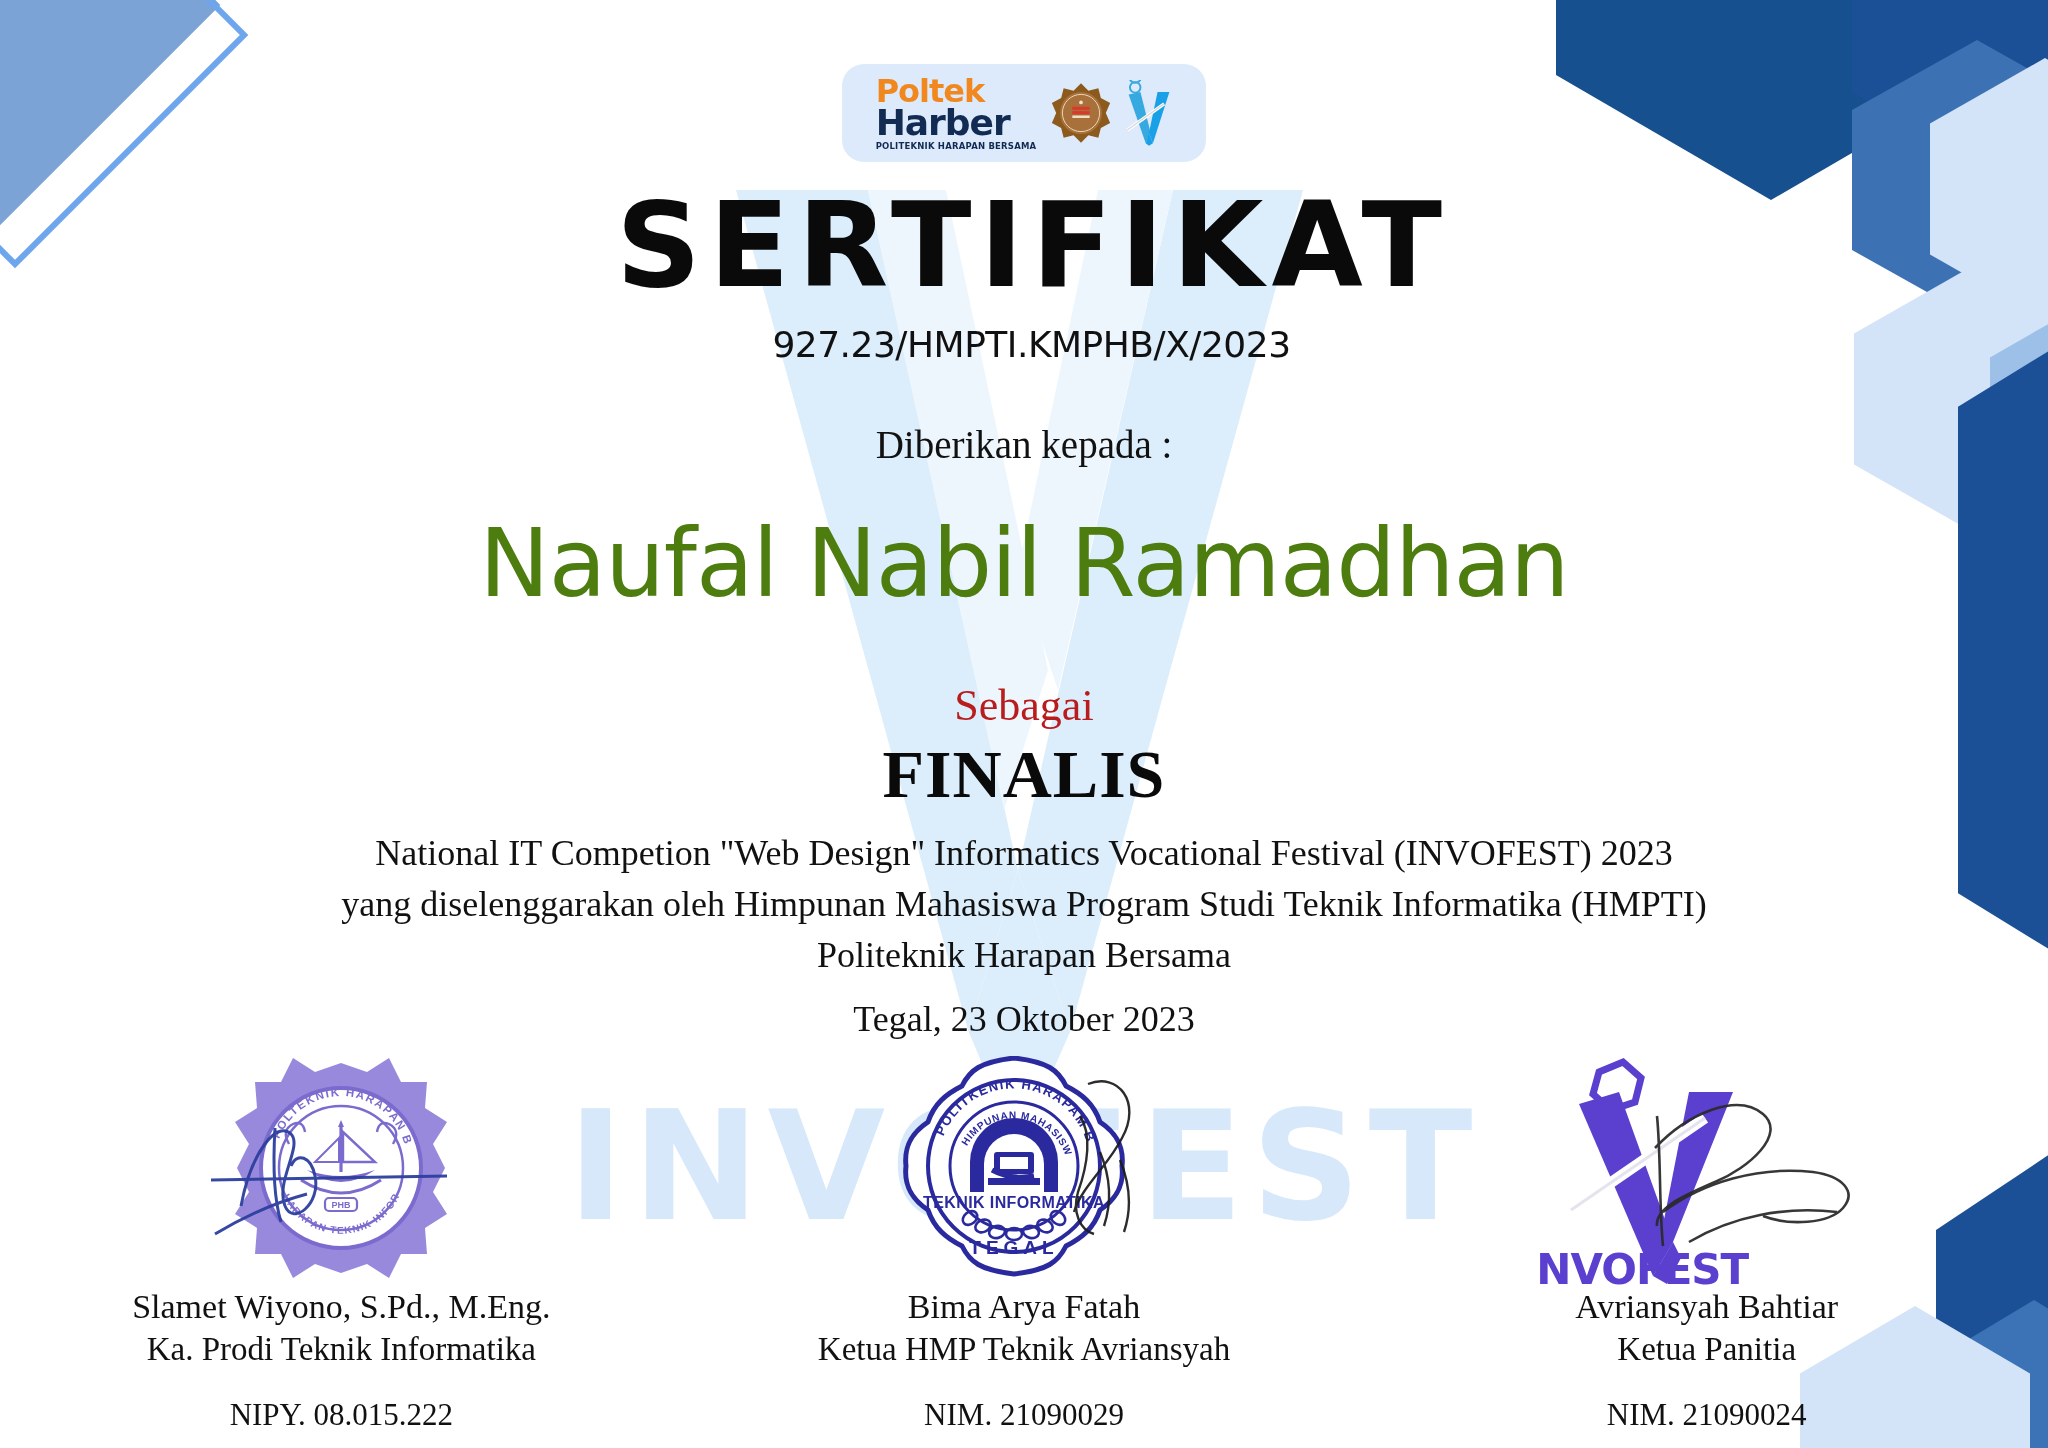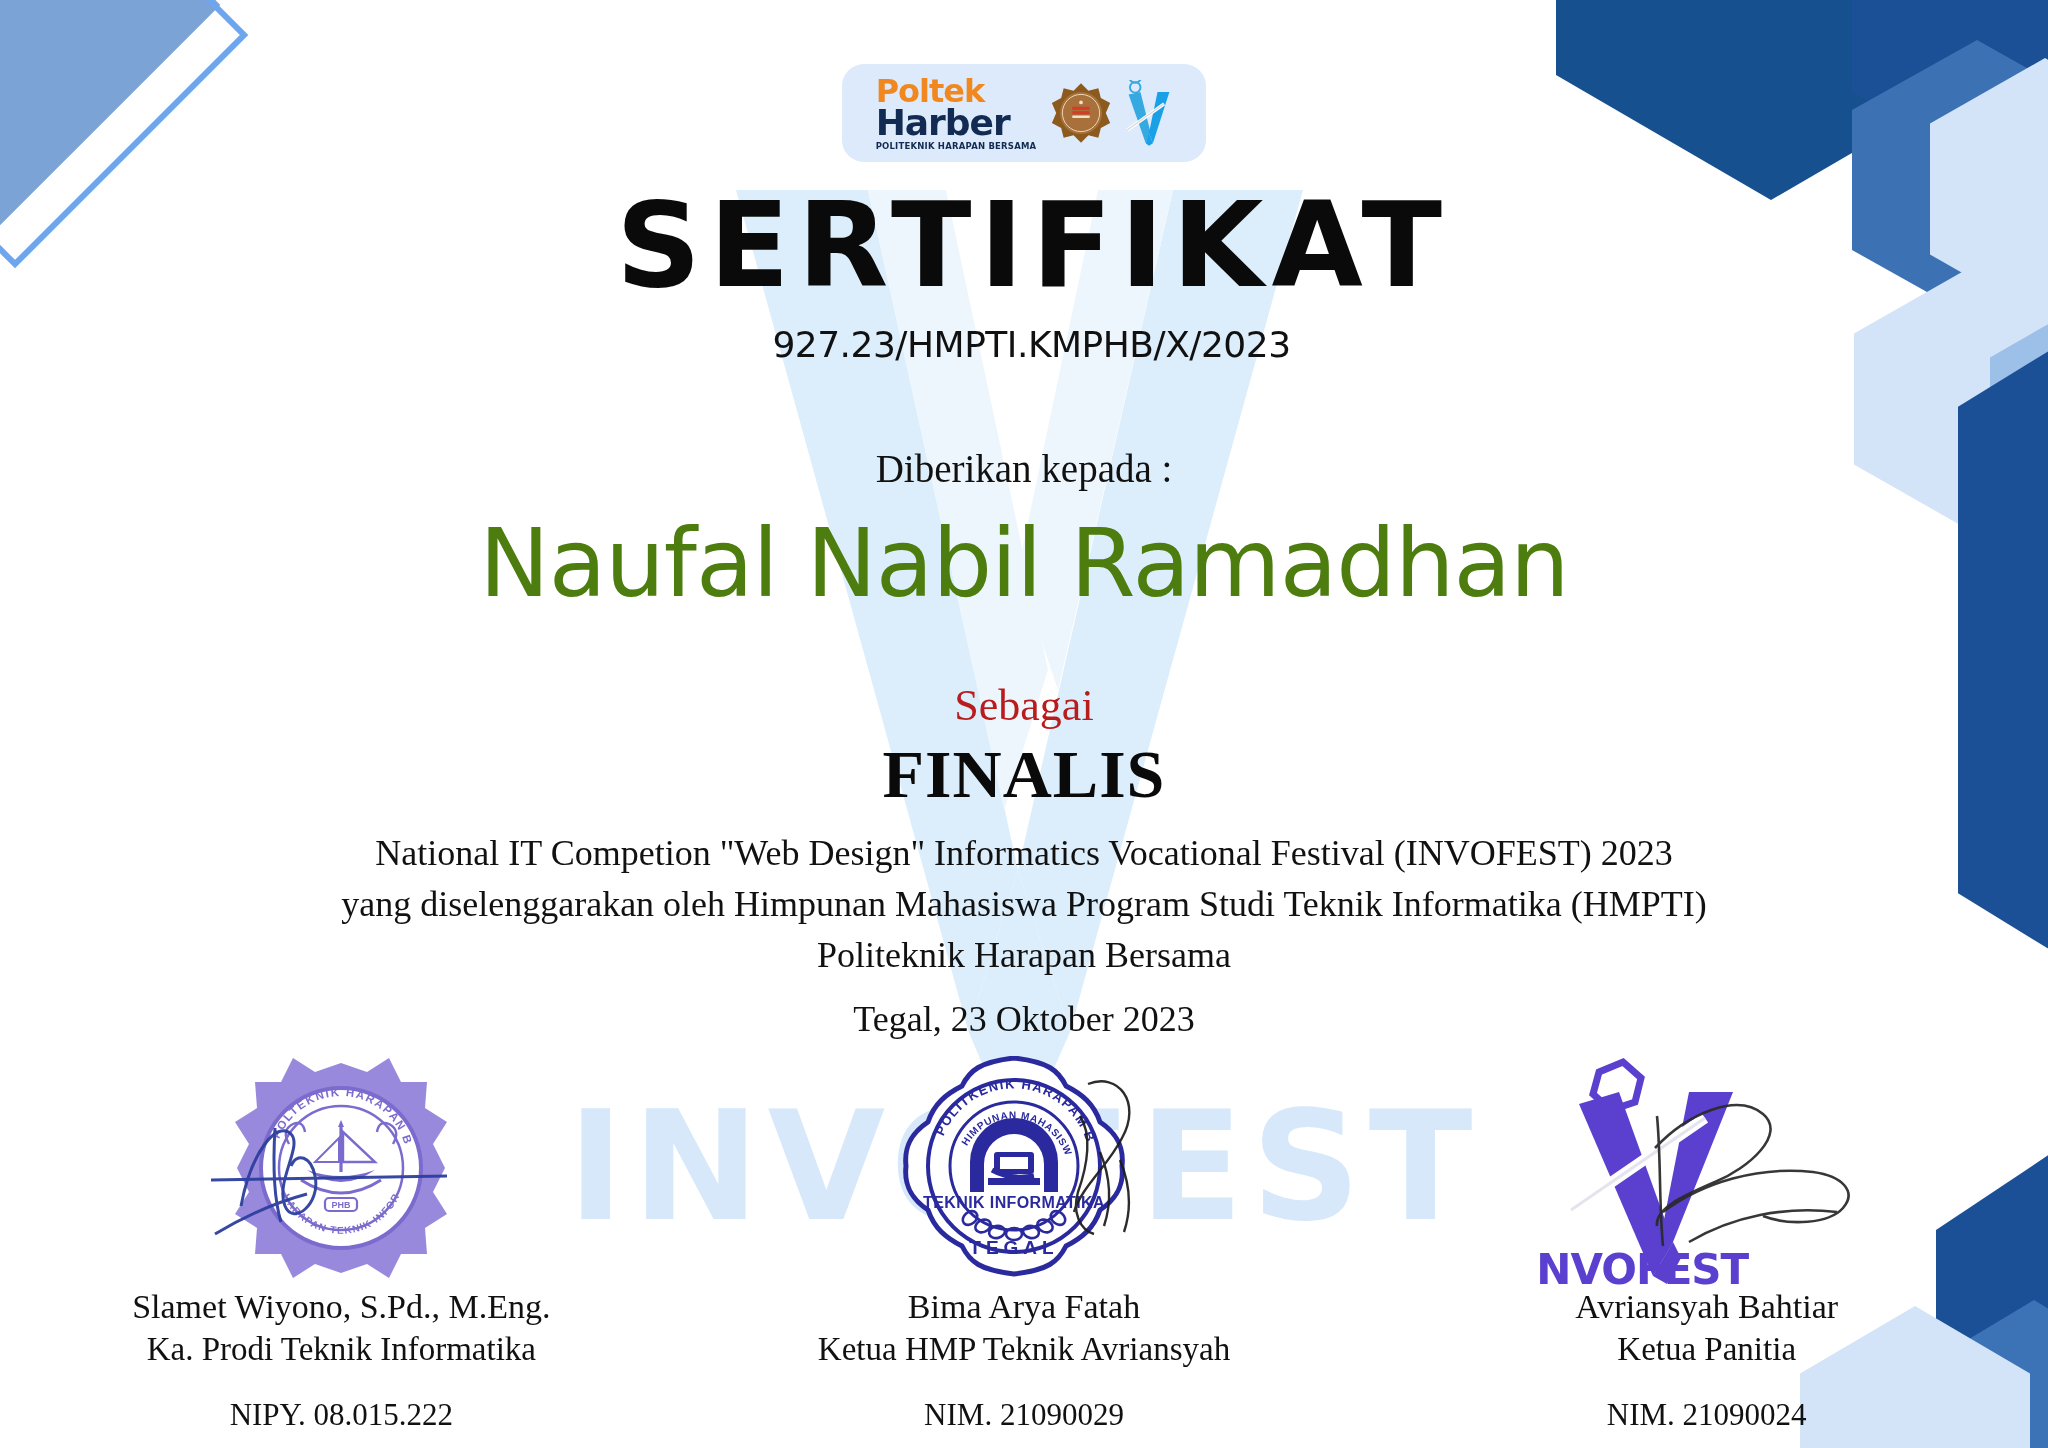--- a/index.html
+++ b/index.html
@@ -159,21 +159,21 @@
     font-family: "DejaVu Sans", sans-serif;
     font-weight: 500;
     font-size: 36px;
     letter-spacing: -0.5px;
     color: #111;
     padding-left: 15px;
   }
 
   .given-to {
     position: absolute;
-    top: 446px;
+    top: 422px;
     left: 0; right: 0;
     text-align: center;
     font-size: 39px;
     color: #111;
   }
 
   .recipient {
     position: absolute;
     top: 512px;
     left: 0; right: 0;

